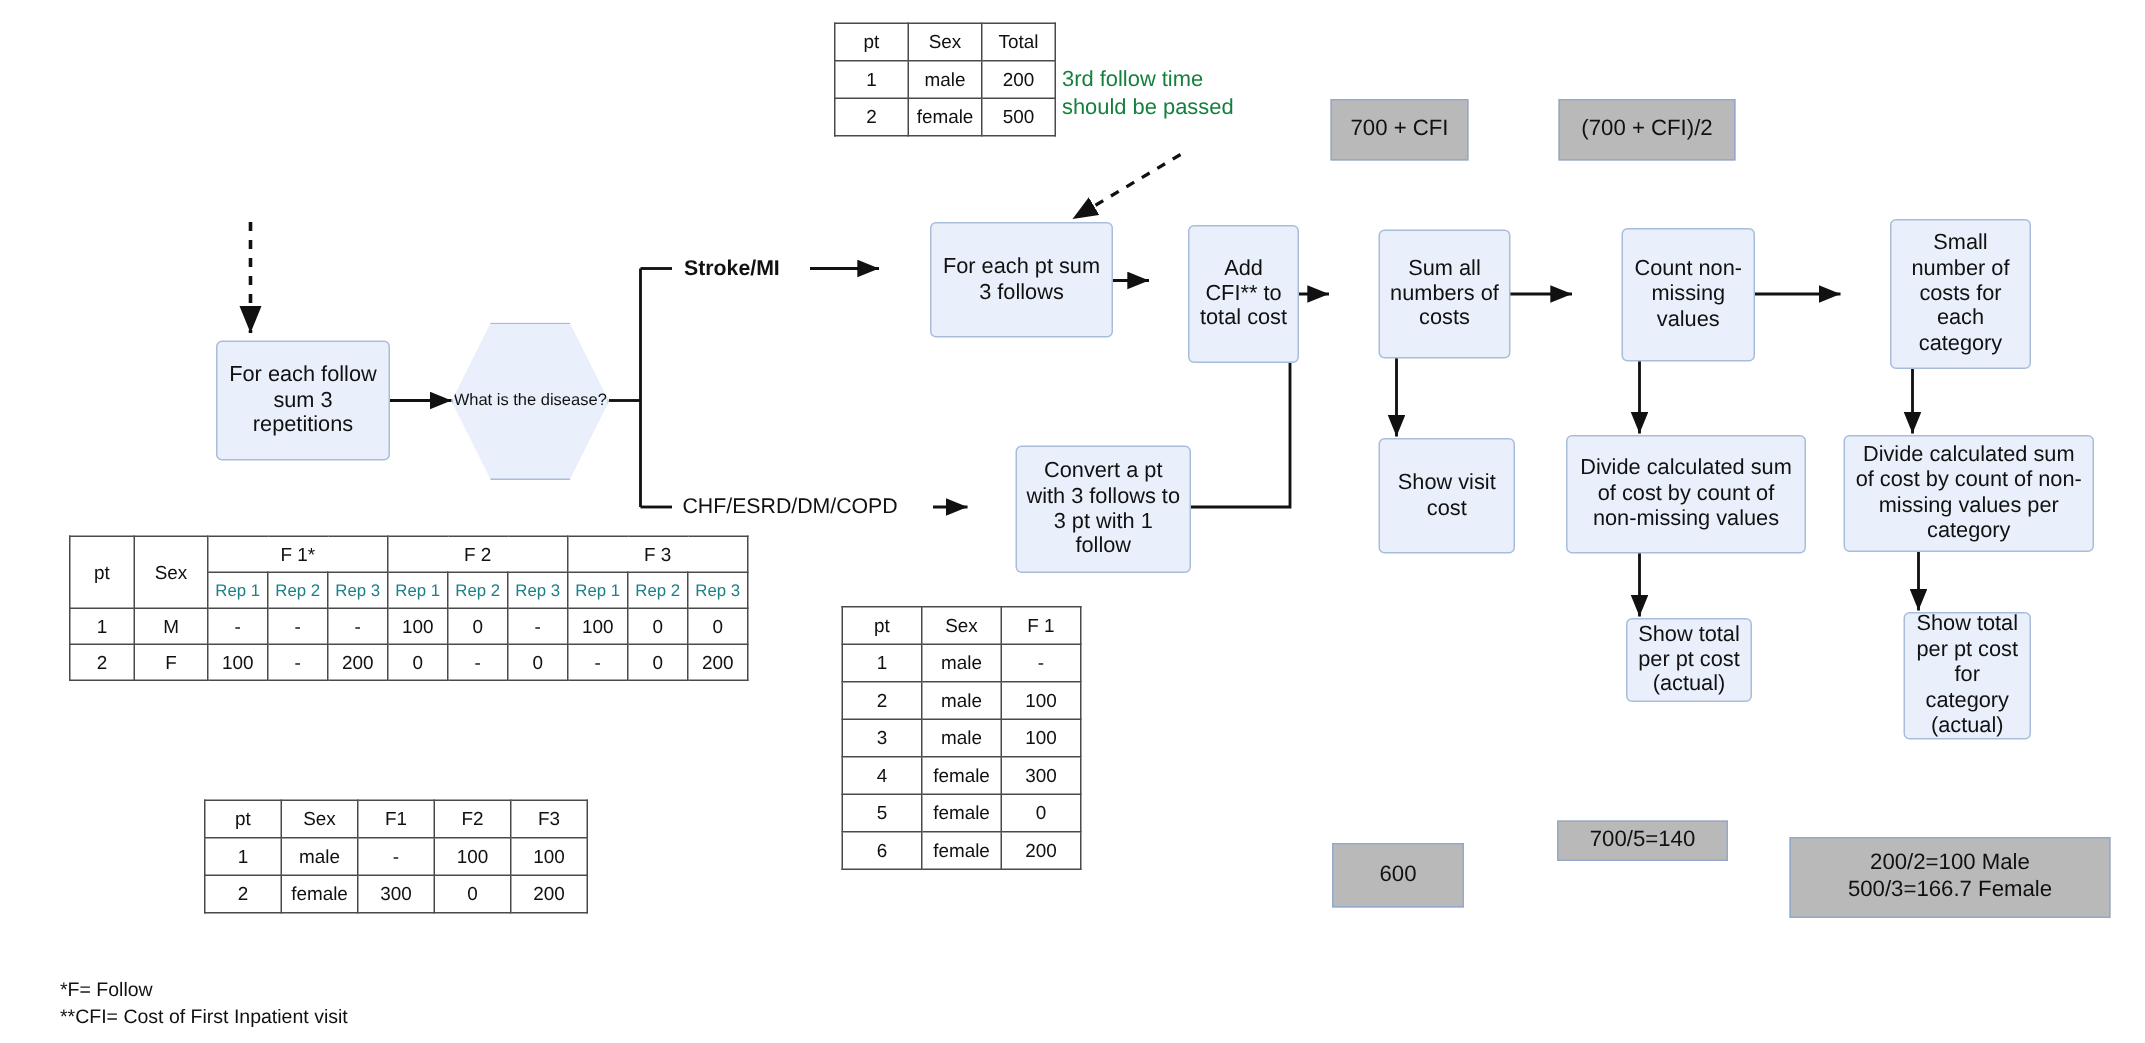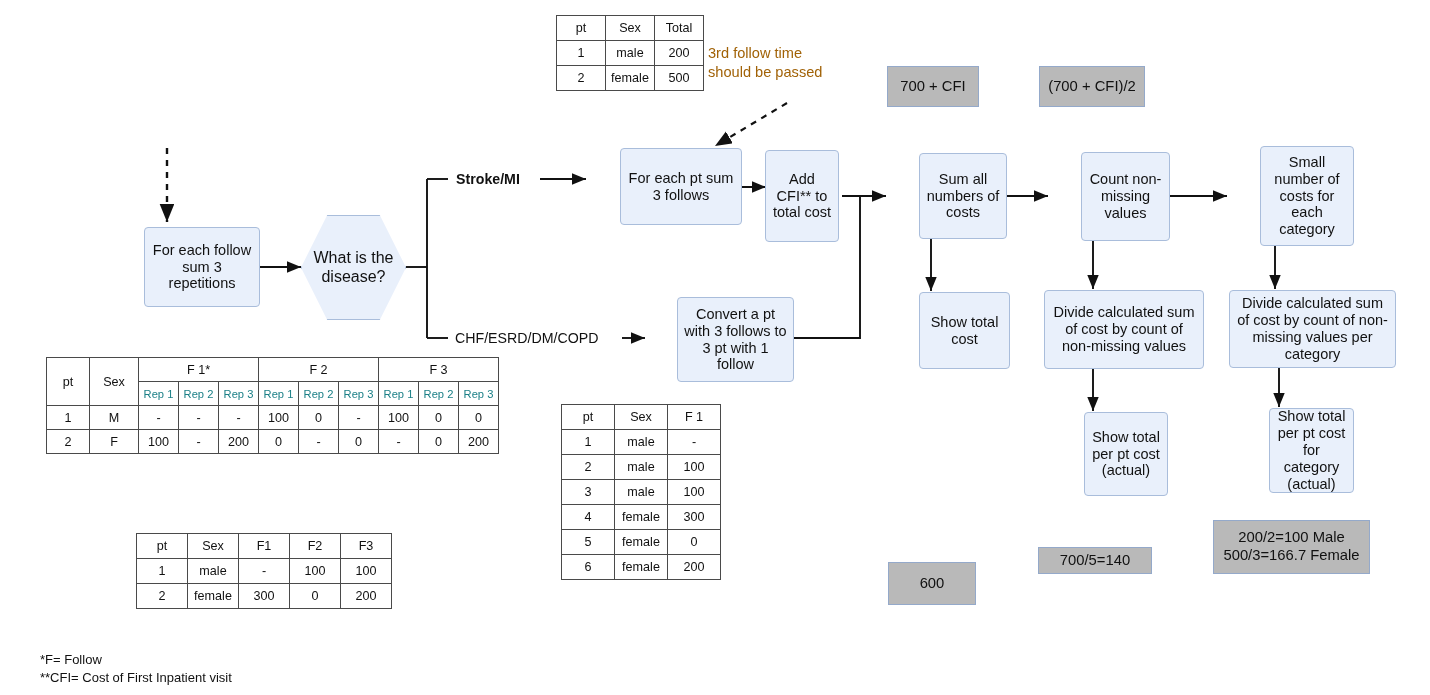--- a/index.html
+++ b/index.html
@@ -9,25 +9,25 @@
   svg.edges{position:absolute;left:0;top:0;width:1430px;height:695px;pointer-events:none;}
 
   .node{position:absolute;box-sizing:border-box;background:#e9f0fb;
         border:1.4px solid #a9bddb;border-radius:4px;
         display:flex;align-items:center;justify-content:center;text-align:center;
         font-size:14.5px;line-height:1.17;color:#111;padding:2px 4px;margin-left:32px;}
   .hex{position:absolute;box-sizing:border-box;background:#e9f0fb;
        border:1.4px solid #a9bddb;
        clip-path:polygon(25% 0%,75% 0%,100% 50%,75% 100%,25% 100%,0% 50%);
        display:flex;align-items:center;justify-content:center;text-align:center;
-       font-size:16px;line-height:1.17;}
+       font-size:11px;line-height:1.17;}
   .gray{position:absolute;box-sizing:border-box;background:#b9b9b9;
         border:1.6px solid #94a9ca;display:flex;align-items:center;
         justify-content:center;text-align:center;font-size:14.8px;line-height:1.2;color:#111;}
-  .note{position:absolute;font-size:14.6px;line-height:1.27;color:#a16207;white-space:pre-line;}
+  .note{position:absolute;font-size:14.6px;line-height:1.27;color:#15803d;white-space:pre-line;}
   .elabel{position:absolute;font-size:14.2px;color:#111;white-space:nowrap;background:#fff;padding:0 2px;}
   .foot{position:absolute;font-size:13px;line-height:1.35;color:#111;white-space:pre-line;}
 
   table.dt{position:absolute;border-collapse:collapse;background:#fff;}
   table.dt td,table.dt th{border:1px solid #4a4a4a;text-align:center;
         font-size:12.6px;font-weight:normal;color:#111;padding:2px 4px;white-space:nowrap;}
   table.dt td.rep,table.dt th.rep{color:#1a7f86;font-size:11.2px;padding:2px 2px;}
   .tbl-a td,.tbl-a th{height:20px;}
   .tbl-b td,.tbl-b th{height:19px;}
   .tbl-c td,.tbl-c th{height:20px;}
@@ -89,48 +89,48 @@
 
   <div class="note" style="left:708px;top:44px;width:180px;">3rd follow time
 should be passed</div>
 
   <div class="node" style="left:112px;top:227px;width:116px;height:80px;">For each follow sum 3 repetitions</div>
 
   <div class="hex" style="left:301px;top:215px;width:105px;height:105px;">What is the disease?</div>
 
   <div class="node" style="left:588px;top:148px;width:122px;height:77px;">For each pt sum 3 follows</div>
 
-  <div class="node" style="left:733px;top:150px;width:74px;height:92px;">Add CFI** to total cost</div>
+  <div class="node" style="left:760px;top:150px;width:74px;height:92px;">Add CFI** to total cost</div>
 
   <div class="node" style="left:645px;top:297px;width:117px;height:85px;">Convert a pt with 3 follows to 3 pt with 1 follow</div>
 
   <div class="node" style="left:887px;top:153px;width:88px;height:86px;">Sum all numbers of costs</div>
 
-  <div class="node" style="left:887px;top:292px;width:91px;height:77px;">Show total cost</div>
+  <div class="node" style="left:887px;top:292px;width:91px;height:77px;">Show visit cost</div>
 
   <div class="node" style="left:1049px;top:152px;width:89px;height:89px;">Count non-missing values</div>
 
   <div class="node" style="left:1012px;top:290px;width:160px;height:79px;">Divide calculated sum of cost by count of non-missing values</div>
 
-  <div class="node" style="left:1052px;top:412px;width:84px;height:84px;">Show total per pt cost (actual)</div>
+  <div class="node" style="left:1052px;top:412px;width:84px;height:56px;">Show total per pt cost (actual)</div>
 
   <div class="node" style="left:1228px;top:146px;width:94px;height:100px;">Small number of costs for each category</div>
 
   <div class="node" style="left:1197px;top:290px;width:167px;height:78px;">Divide calculated sum of cost by count of non-missing values per category</div>
 
   <div class="node" style="left:1237px;top:408px;width:85px;height:85px;">Show total per pt cost for category (actual)</div>
 
   <div class="elabel" style="left:454px;top:171px;font-weight:bold;">Stroke/MI</div>
   <div class="elabel" style="left:453px;top:330px;">CHF/ESRD/DM/COPD</div>
 
   <div class="gray" style="left:887px;top:66px;width:92px;height:41px;">700 + CFI</div>
-  <div class="gray" style="left:1039px;top:66px;width:106px;height:41px;">(700 + CFI)/2</div>
+  <div class="gray" style="left:1039px;top:66px;width:118px;height:41px;">(700 + CFI)/2</div>
   <div class="gray" style="left:888px;top:562px;width:88px;height:43px;">600</div>
   <div class="gray" style="left:1038px;top:547px;width:114px;height:27px;">700/5=140</div>
-  <div class="gray" style="left:1193px;top:520px;width:157px;height:54px;white-space:pre-line;margin-left:20px;">200/2=100 Male
+  <div class="gray" style="left:1193px;top:558px;width:214px;height:54px;white-space:pre-line;">200/2=100 Male
 500/3=166.7 Female</div>
 
   <table class="dt tbl-a" style="left:556px;top:15px;">
     <tbody id="tbl-total">
         <tr>
           <td style="width: 40px;">pt</td>
           <td style="width: 40px;">Sex</td>
           <td style="width: 40px;">Total</td>
         </tr>
         <tr>

